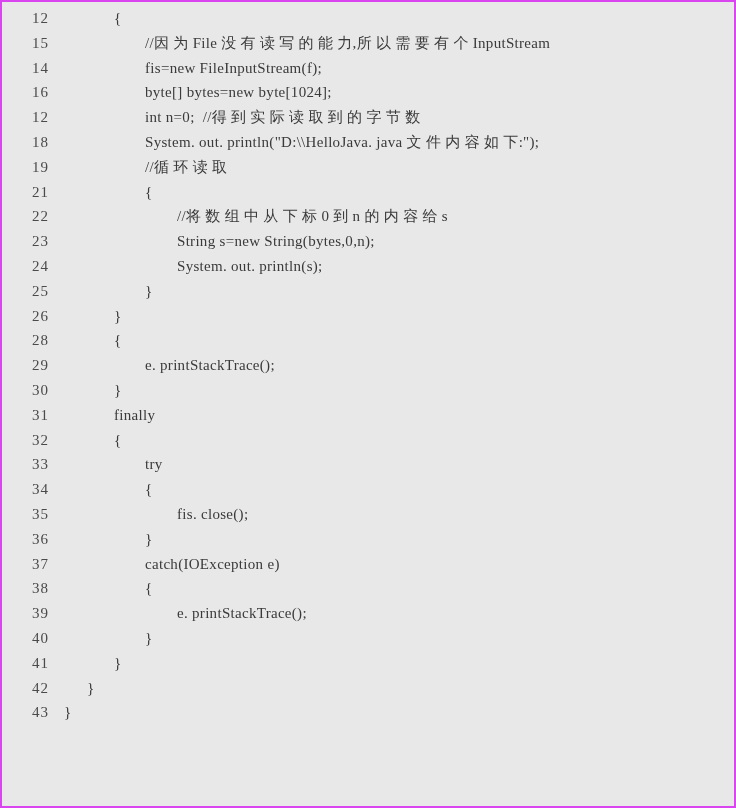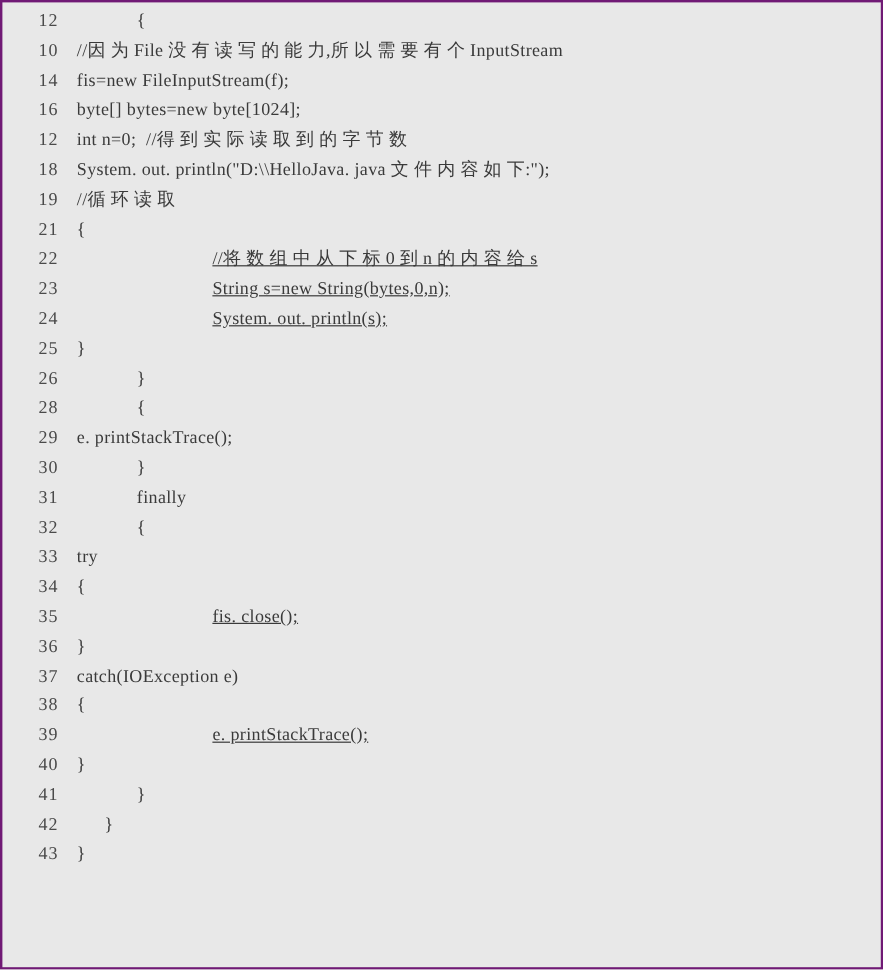--- a/index.html
+++ b/index.html
@@ -12,21 +12,21 @@
     background: #e8e8e8;
     font-family: "Liberation Serif", "DejaVu Serif", serif;
     color: #3e3e3e;
     overflow: hidden;
   }
   .page {
     box-sizing: border-box;
     width: 736px;
     height: 808px;
     background: #e8e8e8;
-    border: 2px solid #701a75;
+    border: 2px solid #d946ef;
     padding-top: 4px;
     overflow: hidden;
   }
   .row {
     height: 24.8px;
     display: flex;
     align-items: center;
     font-size: 15px;
     line-height: 24.8px;
   }
@@ -38,35 +38,35 @@
     letter-spacing: 1px;
   }
   .code {
     white-space: pre;
     letter-spacing: 0.3px;
     color: #3a3a3a;
   }
   .ind-0 { margin-left: 0px; }
   .ind-1 { margin-left: 23px; }
   .ind-2 { margin-left: 50px; }
-  .ind-3 { }
-  .ind-4 { margin-left: 113px; text-decoration: underline; }
+  .ind-3 { margin-left: 81px; }
+  .ind-4 { margin-left: 113px; }
 </style>
 </head>
 <body>
 
 <div class="page">
   <div>
   <div class="row">
     <span class="ln">12</span>
     <span class="code ind-2">{</span>
   </div>
 
   <div class="row">
-    <span class="ln">10</span>
+    <span class="ln">15</span>
     <span class="code ind-3">//因 为 File 没 有 读 写 的 能 力,所 以 需 要 有 个 InputStream</span>
   </div>
 
   <div class="row">
     <span class="ln">14</span>
     <span class="code ind-3">fis=new FileInputStream(f);</span>
   </div>
 
 
   <div class="row">

